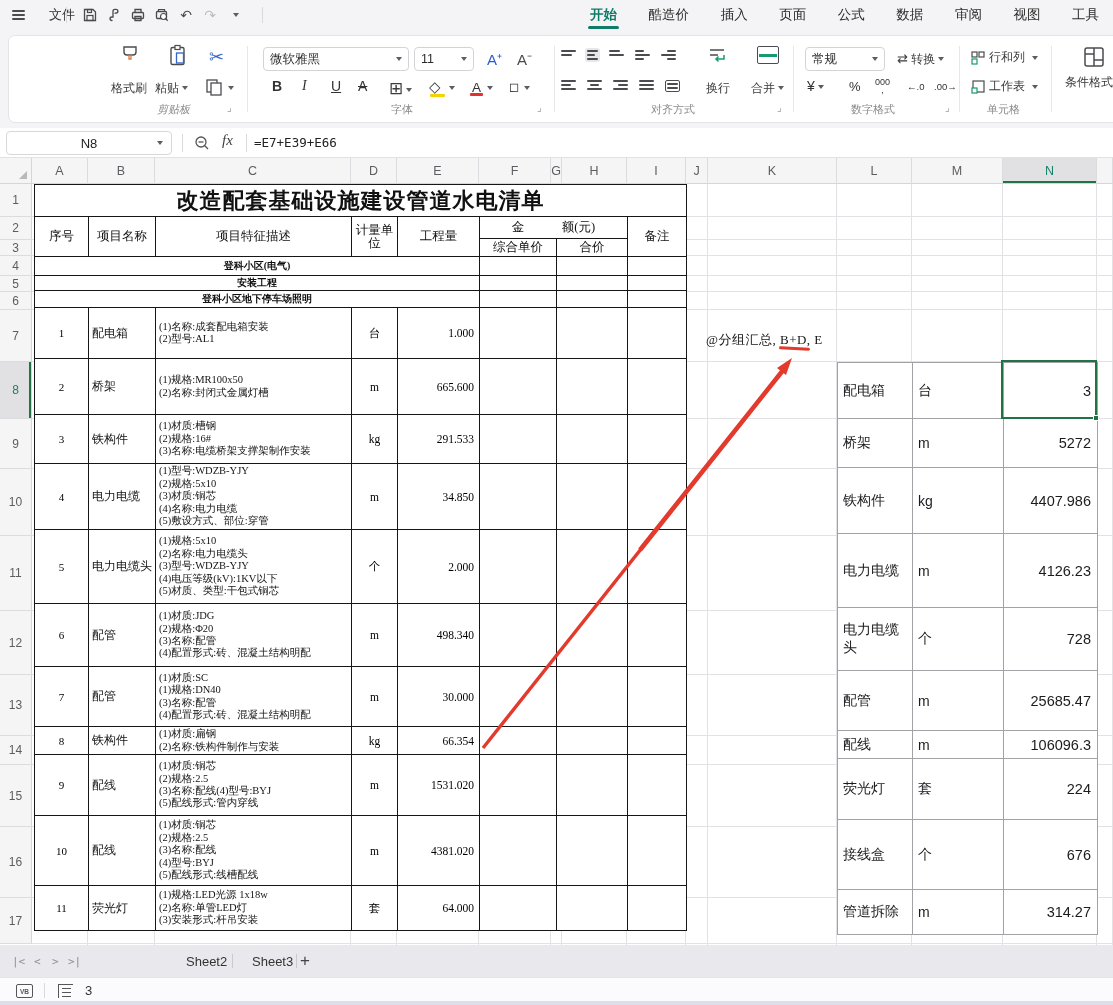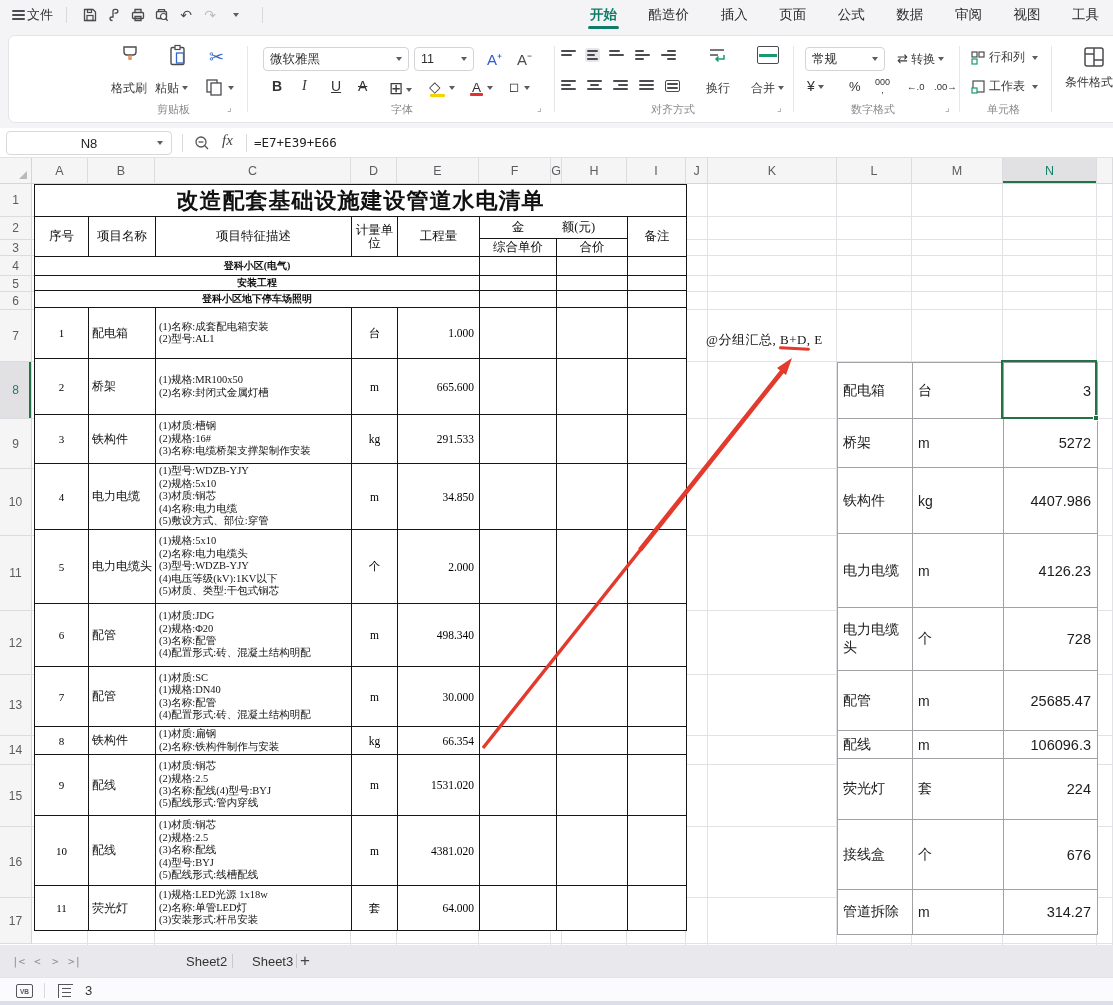--- a/index.html
+++ b/index.html
@@ -100,21 +100,21 @@
 
 <div id="app">
 
   <div id="menubar">
     <div class="mb-item" style="left:12px;">
       <span class="bars" style="width:13px;">
           <b></b>
           <b></b>
           <b></b>
         </span>
-      <span style="margin-left:2px;">文件</span>
+      <span style="margin-left:24px;">文件</span>
     </div>
     <div class="vsep" style="left:66px;"></div>
     <div class="mb-item" style="left:78px;">
       <span class="qicon">
         <svg width="16" height="16" viewBox="0 0 16 16">
             <path d="M2.5 2.5h8.5l2.5 2.5v8.5h-11z" fill="none" stroke="#4a4a4a" stroke-width="1.3"></path>
             <rect x="5" y="8.5" width="6" height="5" fill="none" stroke="#4a4a4a" stroke-width="1.2"></rect>
             <rect x="5.5" y="2.5" width="4" height="3" fill="none" stroke="#4a4a4a" stroke-width="1.2"></rect>
           </svg>
       </span>
@@ -176,21 +176,21 @@
       </div>
       <div class="abs rbtn-lb" style="left:146px;top:44px;"><span>粘贴</span><span class="caret"></span></div>
       <div class="abs ticon" style="left:200px;top:10px;font-size:18px;color:#3266c8;">✂</div>
       <div class="abs" style="left:196px;top:42px;">
         <svg width="18" height="18" viewBox="0 0 18 18">
             <rect x="2" y="2" width="10" height="12" fill="#fff" stroke="#4c4c50" stroke-width="1.3"></rect>
             <rect x="6" y="5" width="10" height="12" fill="#fff" stroke="#4c4c50" stroke-width="1.3"></rect>
           </svg>
         <span class="caret" style="position:absolute;left:20px;top:8px;"></span>
       </div>
-      <div class="grplabel" style="left:148px;">剪贴板</div>
+      <div class="grplabel" style="left:148px;font-style:italic;">剪贴板</div>
       <div class="expander" style="left:218px;">⌟</div>
       <div class="rsep" style="left:238px;"></div>
 
       <div class="dropbox" style="left:254px;top:11px;width:146px;height:24px;">
         <span>微软雅黑</span>
           <span class="caret"></span>
       </div>
       <div class="dropbox" style="left:405px;top:11px;width:60px;height:24px;">
         <span>11</span>
           <span class="caret"></span>

